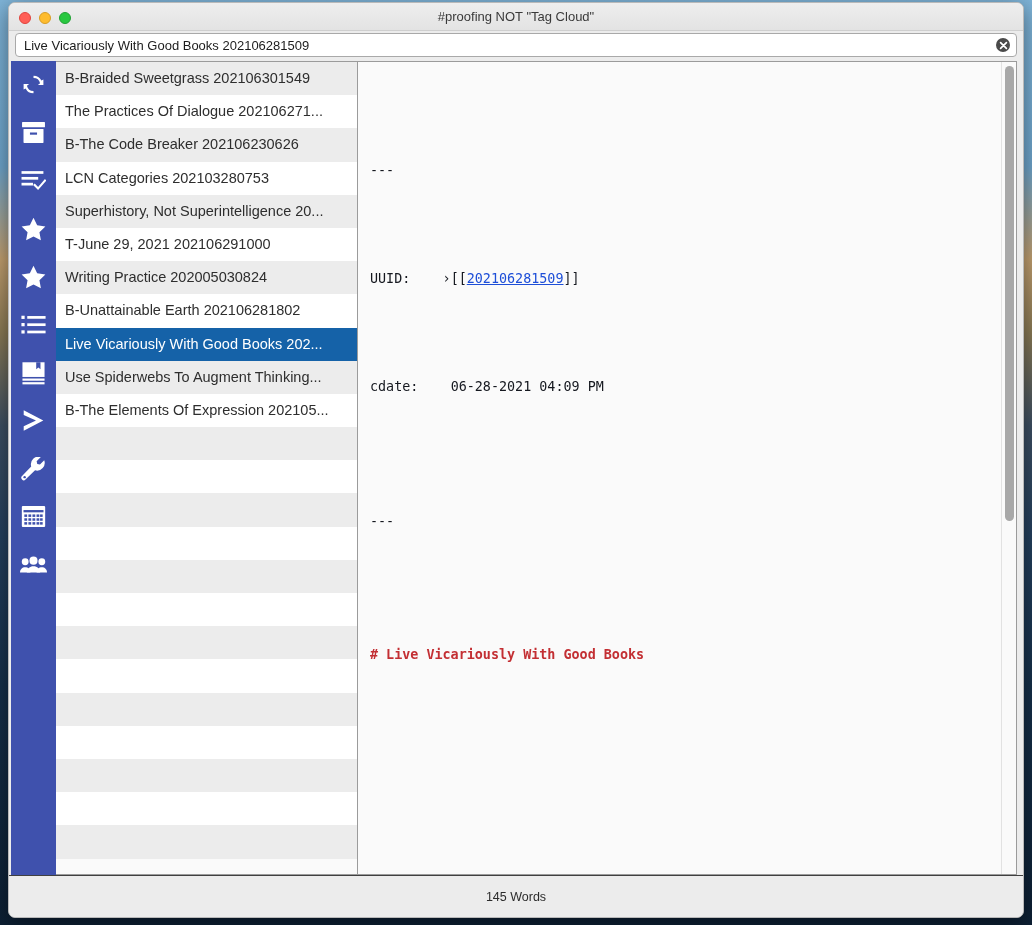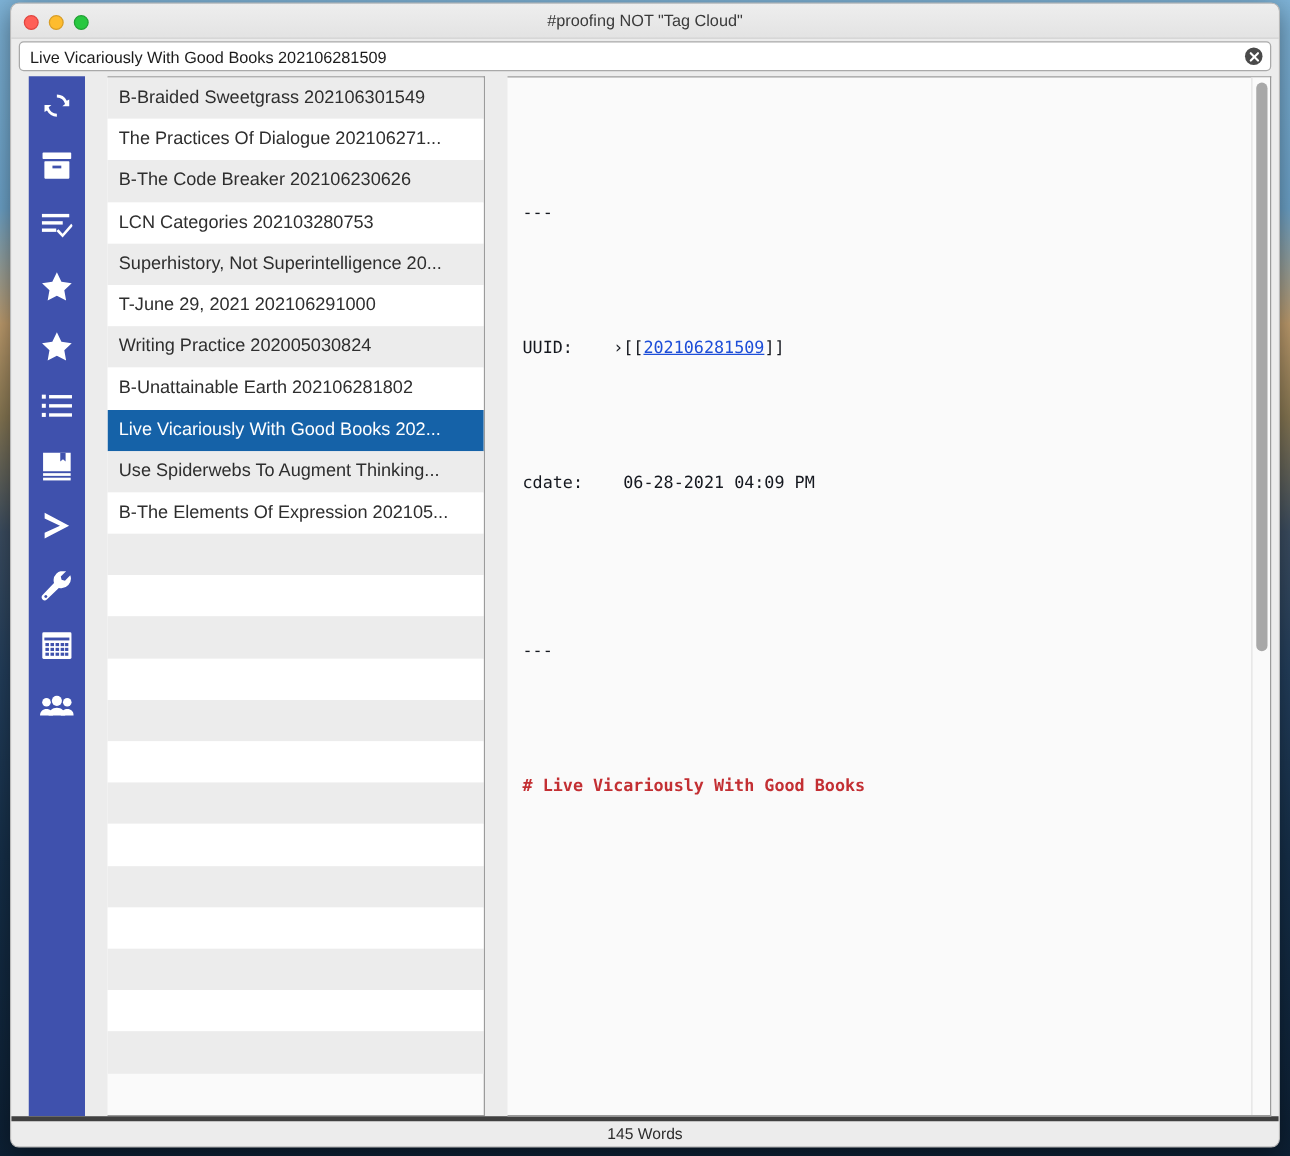--- a/index.html
+++ b/index.html
@@ -77,22 +77,21 @@
     cursor: pointer;
   }
   #search-clear svg { display: block; }
 
   
   #body {
     flex: 1 1 auto;
     display: flex;
     min-height: 0;
     background: #ececec;
-    padding: 0 6px 0 14px;
-    gap: 18px;
+    padding: 0 6px 0 2px;
   }
 
   
   #rail {
     width: 45px;
     background: #3f51ad;
     flex: none;
     padding-top: 10px;
     display: flex; flex-direction: column; align-items: center;
     gap: 21px;
@@ -154,45 +153,45 @@
     padding: 14px 18px 10px 12px;
     overflow: hidden;
     font-family: "DejaVu Sans Mono", "Liberation Mono", monospace;
     font-size: 13.4px;
     line-height: 27px;
     color: #15181f;
     white-space: pre-wrap;
     word-break: break-word;
   }
   #editor .ln { min-height: 27px; }
-  .k-red   { color: #c32f33; font-weight: bold; }
+  .k-red   { color: #c32f33; font-weight: bold; margin-top: 25px; }
   .k-link  { color: #1d4ed8; text-decoration: underline; cursor: pointer; }
 
   
   #scroll-track {
     width: 15px; flex: none;
     background: #fafafa;
     border-left: 1px solid #e2e2e2;
     position: relative;
   }
   #scroll-thumb {
     position: absolute;
     left: 3px; width: 9px;
     top: 4px; height: 455px;
     background: #a8a8a8;
     border-radius: 5px;
     cursor: pointer;
   }
 
   
   #statusbar {
-    height: 24px;
+    height: 42px;
     flex: none;
     background: #ececec;
-    border-top: 4px solid #404040;
+    border-top: 1px solid #404040;
     display: flex; align-items: center; justify-content: center;
     font-size: 12.5px; color: #2c2c2c;
   }
 </style>
 </head>
 <body>
 
 <div id="window">
 
   <div id="titlebar">

